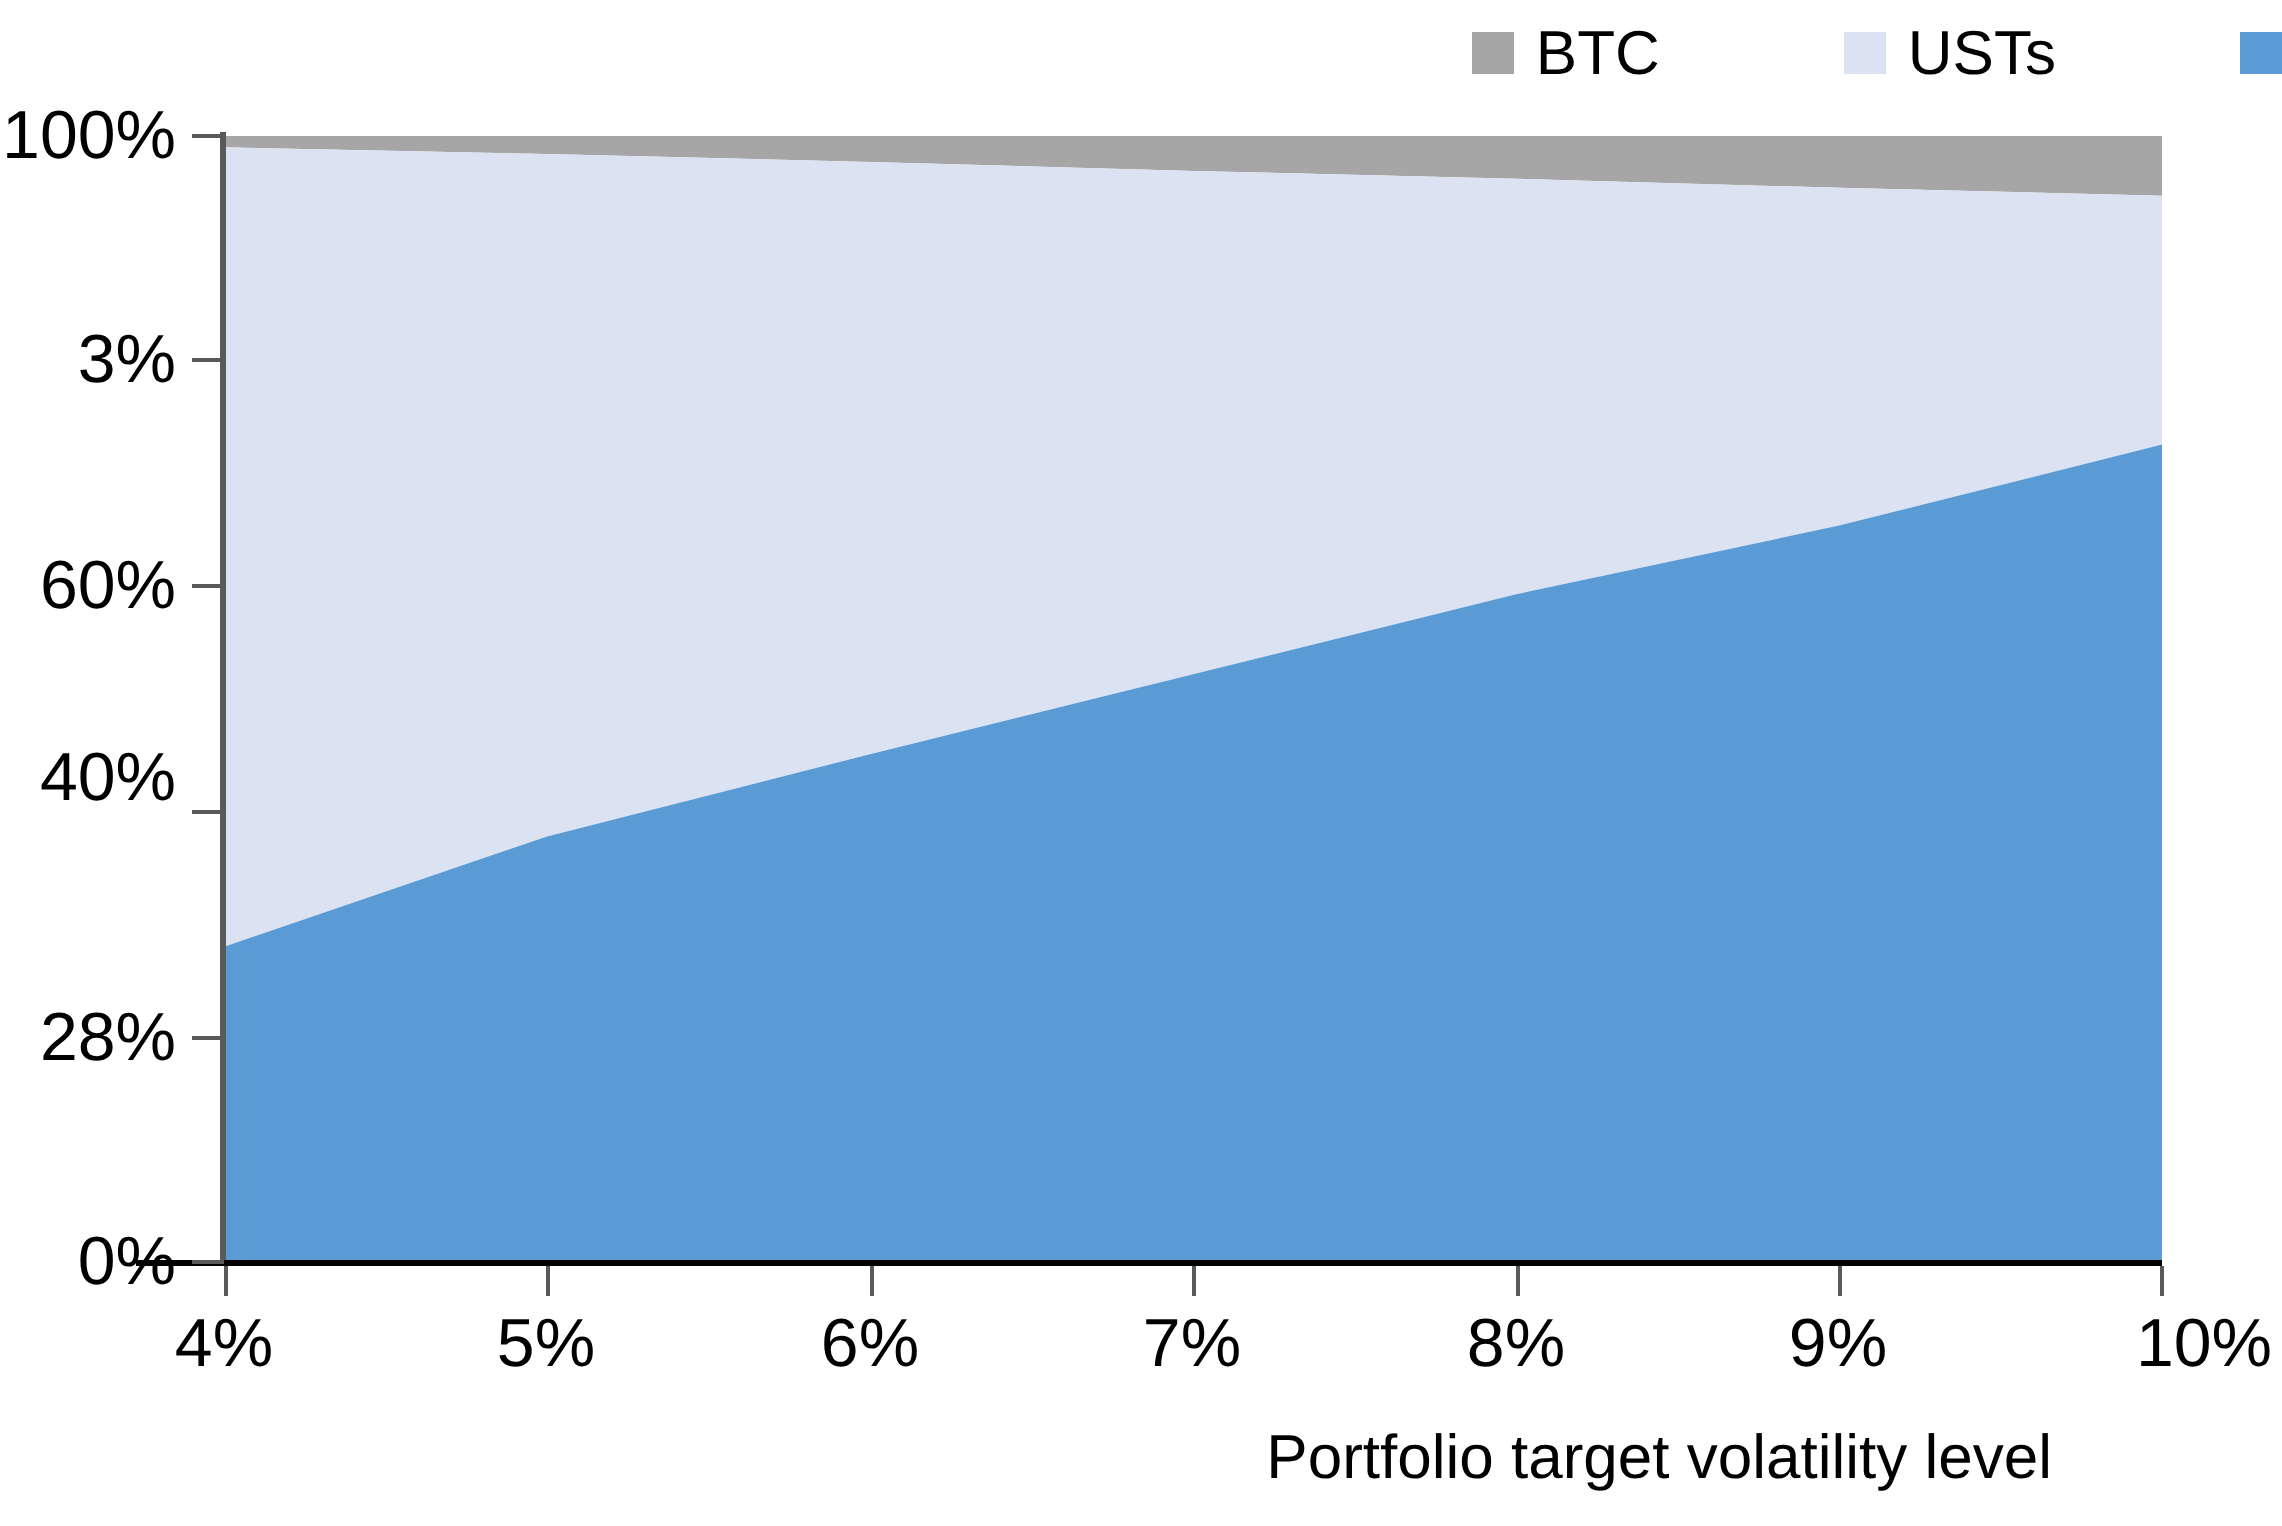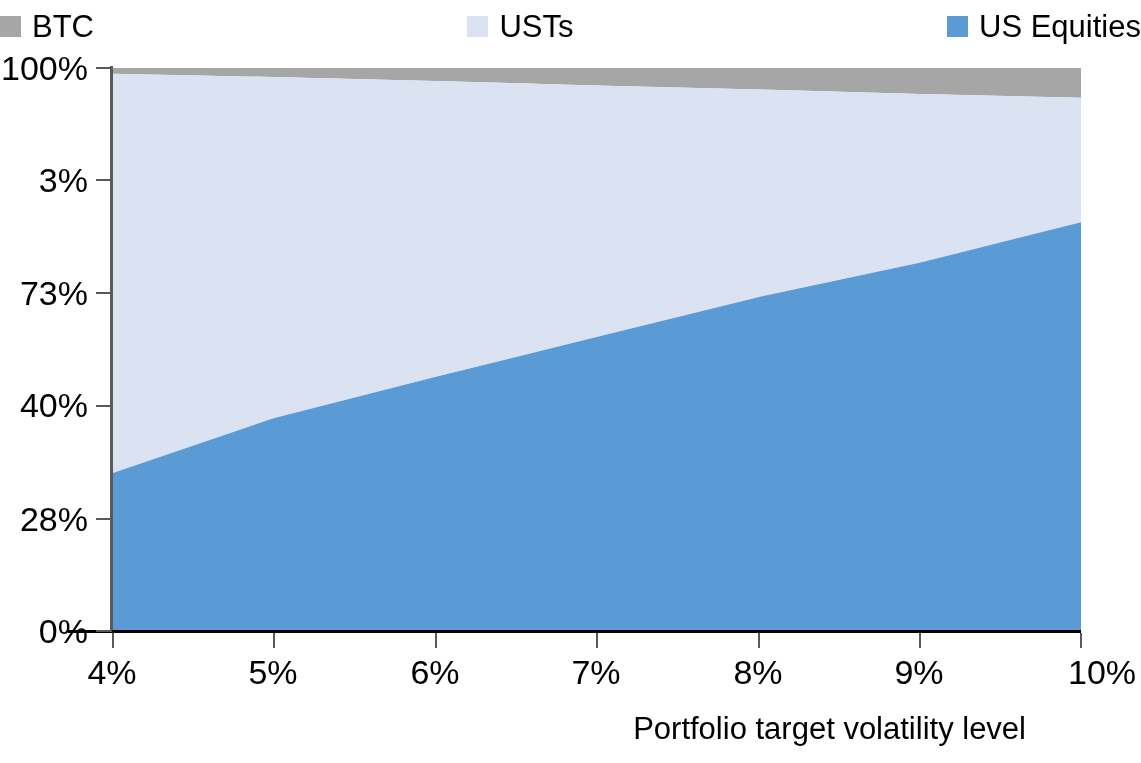--- a/index.html
+++ b/index.html
@@ -22,23 +22,23 @@
 
   
   #legend {
     position: absolute;
     left: 0;
     top: 6px;
     width: 1141px;
     height: 40px;
     display: flex;
     flex-direction: row;
-    justify-content: space-between;
+    justify-content: flex-end;
     align-items: center;
-    gap: 72px;
+    gap: 92px;
   }
   .legend-entry {
     display: flex;
     flex-direction: row;
     align-items: center;
     gap: 11px;
   }
   .legend-swatch {
     width: 21px;
     height: 21px;
@@ -136,21 +136,20 @@
     <div class="legend-entry">
       <span class="legend-swatch" style="background: rgb(166, 166, 166);"></span>
       <span class="legend-label">BTC</span>
     </div>
     <div class="legend-entry">
       <span class="legend-swatch" style="background: rgb(219, 227, 242);"></span>
       <span class="legend-label">USTs</span>
     </div>
     <div class="legend-entry">
       <span class="legend-swatch" style="background: rgb(91, 155, 213);"></span>
-      <span class="legend-label">US Equities</span>
     </div>
   </div>
 
   <div id="plot-wrap">
     <svg id="plot-svg" viewBox="0 0 969 563" preserveAspectRatio="none">
       <polygon id="area-btc" points="0.00,0.00 161.50,0.00 323.00,0.00 484.50,0.00 646.00,0.00 807.50,0.00 969.00,0.00 969.00,29.84 807.50,25.90 646.00,21.39 484.50,17.45 323.00,12.95 161.50,9.01 0.00,5.63" fill="#a6a6a6"></polygon>
       <polygon id="area-usts" points="0.00,5.63 161.50,9.01 323.00,12.95 484.50,17.45 646.00,21.39 807.50,25.90 969.00,29.84 969.00,154.26 807.50,194.80 646.00,229.14 484.50,269.11 323.00,309.09 161.50,350.19 0.00,405.36" fill="#dbe3f2"></polygon>
       <polygon id="area-equities" points="0.00,405.36 161.50,350.19 323.00,309.09 484.50,269.11 646.00,229.14 807.50,194.80 969.00,154.26 969.00,563.00 807.50,563.00 646.00,563.00 484.50,563.00 323.00,563.00 161.50,563.00 0.00,563.00" fill="#5b9bd5"></polygon>
     </svg>
   </div>
@@ -160,22 +159,22 @@
 
   <div class="y-tick" style="top:67px"></div>
   <div class="y-tick" style="top:179px"></div>
   <div class="y-tick" style="top:292px"></div>
   <div class="y-tick" style="top:405px"></div>
   <div class="y-tick" style="top:518px"></div>
   <div class="y-tick" style="top:630px"></div>
 
   <div class="y-tick-label" style="top:51px">100%</div>
   <div class="y-tick-label" style="top:163px">3%</div>
-  <div class="y-tick-label" style="top:276px">73%</div>
-  <div class="y-tick-label" style="top:388px">40%</div>
+  <div class="y-tick-label" style="top:276px">60%</div>
+  <div class="y-tick-label" style="top:372px">40%</div>
   <div class="y-tick-label" style="top:502px">28%</div>
   <div class="y-tick-label" style="top:614px">0%</div>
 
   <div class="x-tick" style="left:112px"></div>
   <div class="x-tick" style="left:273px"></div>
   <div class="x-tick" style="left:435px"></div>
   <div class="x-tick" style="left:596px"></div>
   <div class="x-tick" style="left:758px"></div>
   <div class="x-tick" style="left:919px"></div>
   <div class="x-tick" style="left:1080px"></div>

